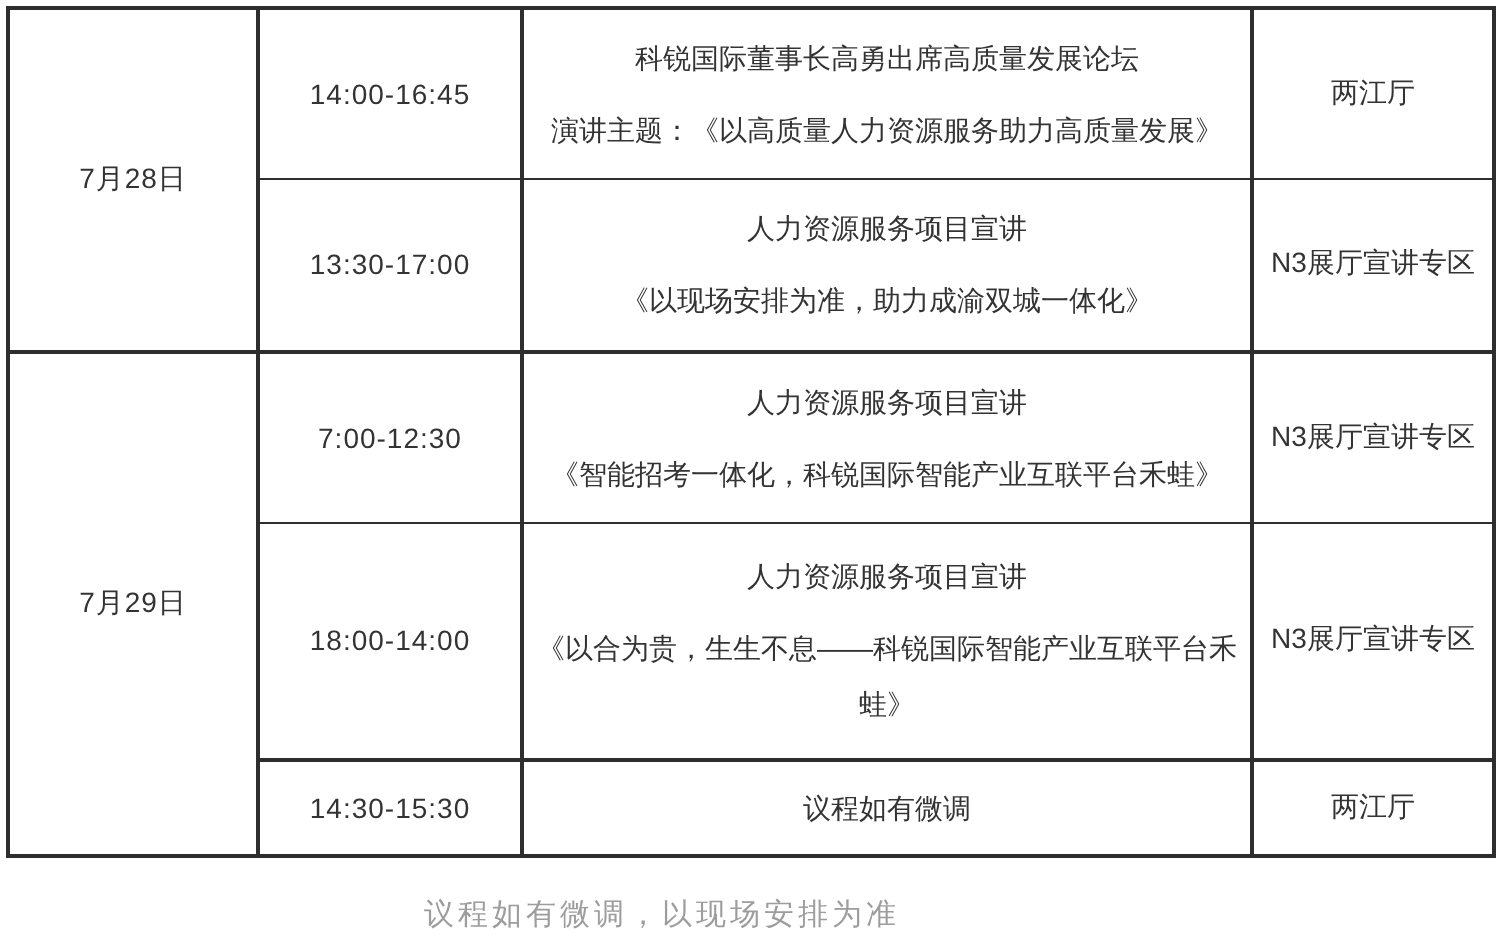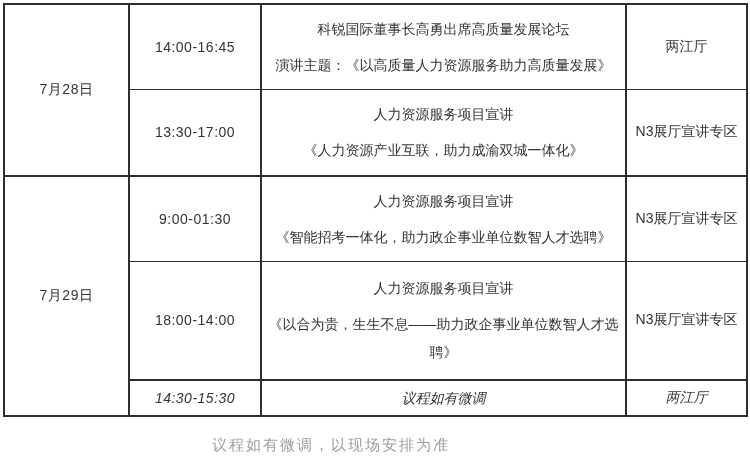--- a/index.html
+++ b/index.html
@@ -34,21 +34,21 @@
     color: #333333;
     font-size: 14px;
     padding: 0;
     overflow: hidden;
   }
   
   tr.r1 { height: 85px; }
   tr.r2 { height: 87px; }
   tr.r3 { height: 85px; }
   tr.r4 { height: 119px; }
-  tr.r5 { height: 36px; font-style: italic; }
+  tr.r5 { height: 48px; }
   
   tr.section-start td { border-top-width: 2px; }
   tr.closing-row td { border-top-width: 2px; }
 
   td.date-cell {
     font-size: 14px;
     letter-spacing: 0.5px;
     border-radius: 30px;
   }
   td.time-cell {
@@ -94,40 +94,40 @@
           <p>科锐国际董事长高勇出席高质量发展论坛</p>
           <p>演讲主题：《以高质量人力资源服务助力高质量发展》</p>
         </td>
         <td class="location-cell">两江厅</td>
       </tr>
 
       <tr class="r2">
         <td class="time-cell">13:30-17:00</td>
         <td class="event-cell">
           <p>人力资源服务项目宣讲</p>
-          <p>《人力资源产业互联，助力成渝双城一体化》</p>
+          <p>《以现场安排为准，助力成渝双城一体化》</p>
         </td>
         <td class="location-cell">N3展厅宣讲专区</td>
       </tr>
 
       <tr class="r3 section-start">
         <td class="date-cell" rowspan="3">7月29日</td>
-        <td class="time-cell">9:00-01:30</td>
+        <td class="time-cell">7:00-12:30</td>
         <td class="event-cell">
           <p>人力资源服务项目宣讲</p>
-          <p>《智能招考一体化，助力政企事业单位数智人才选聘》</p>
+          <p>《智能招考一体化，科锐国际智能产业互联平台禾蛙》</p>
         </td>
         <td class="location-cell">N3展厅宣讲专区</td>
       </tr>
 
       <tr class="r4">
         <td class="time-cell">18:00-14:00</td>
         <td class="event-cell">
           <p>人力资源服务项目宣讲</p>
-          <p>《以合为贵，生生不息——助力政企事业单位数智人才选聘》</p>
+          <p>《以合为贵，生生不息——科锐国际智能产业互联平台禾蛙》</p>
         </td>
         <td class="location-cell">N3展厅宣讲专区</td>
       </tr>
 
       <tr class="r5 closing-row">
         <td class="time-cell">14:30-15:30</td>
         <td class="event-cell">
           <p>议程如有微调</p>
         </td>
         <td class="location-cell">两江厅</td>

